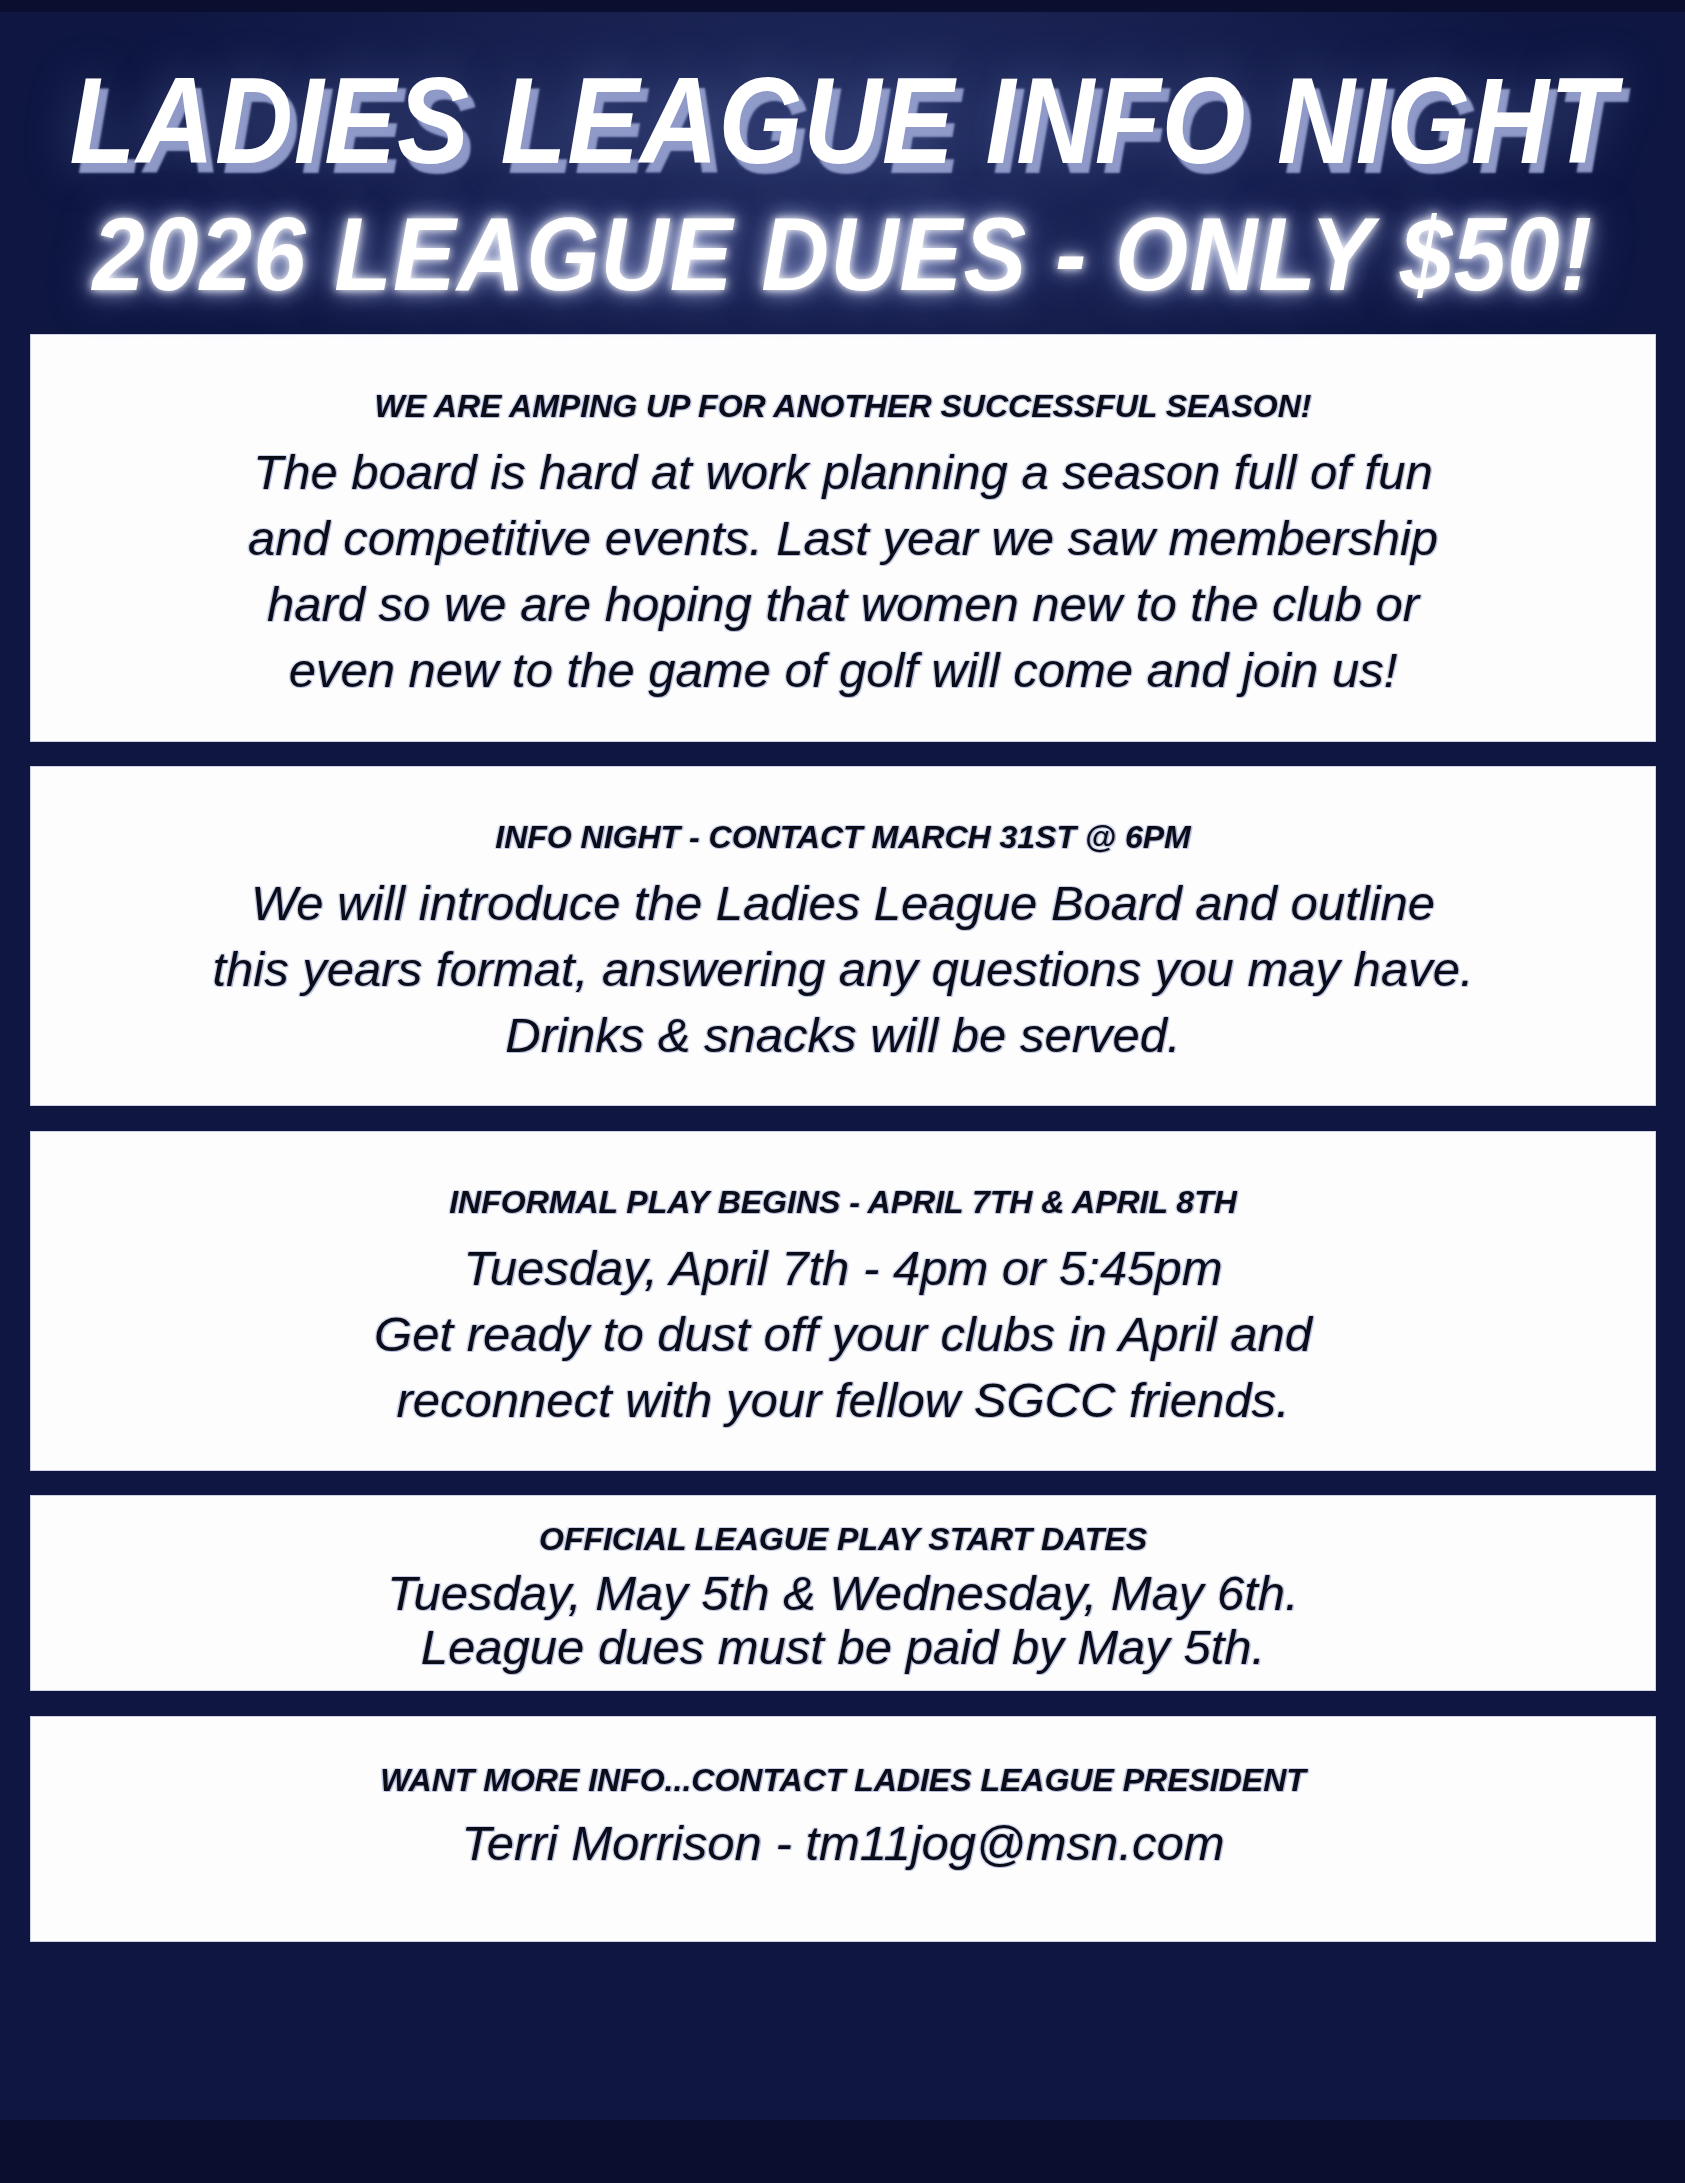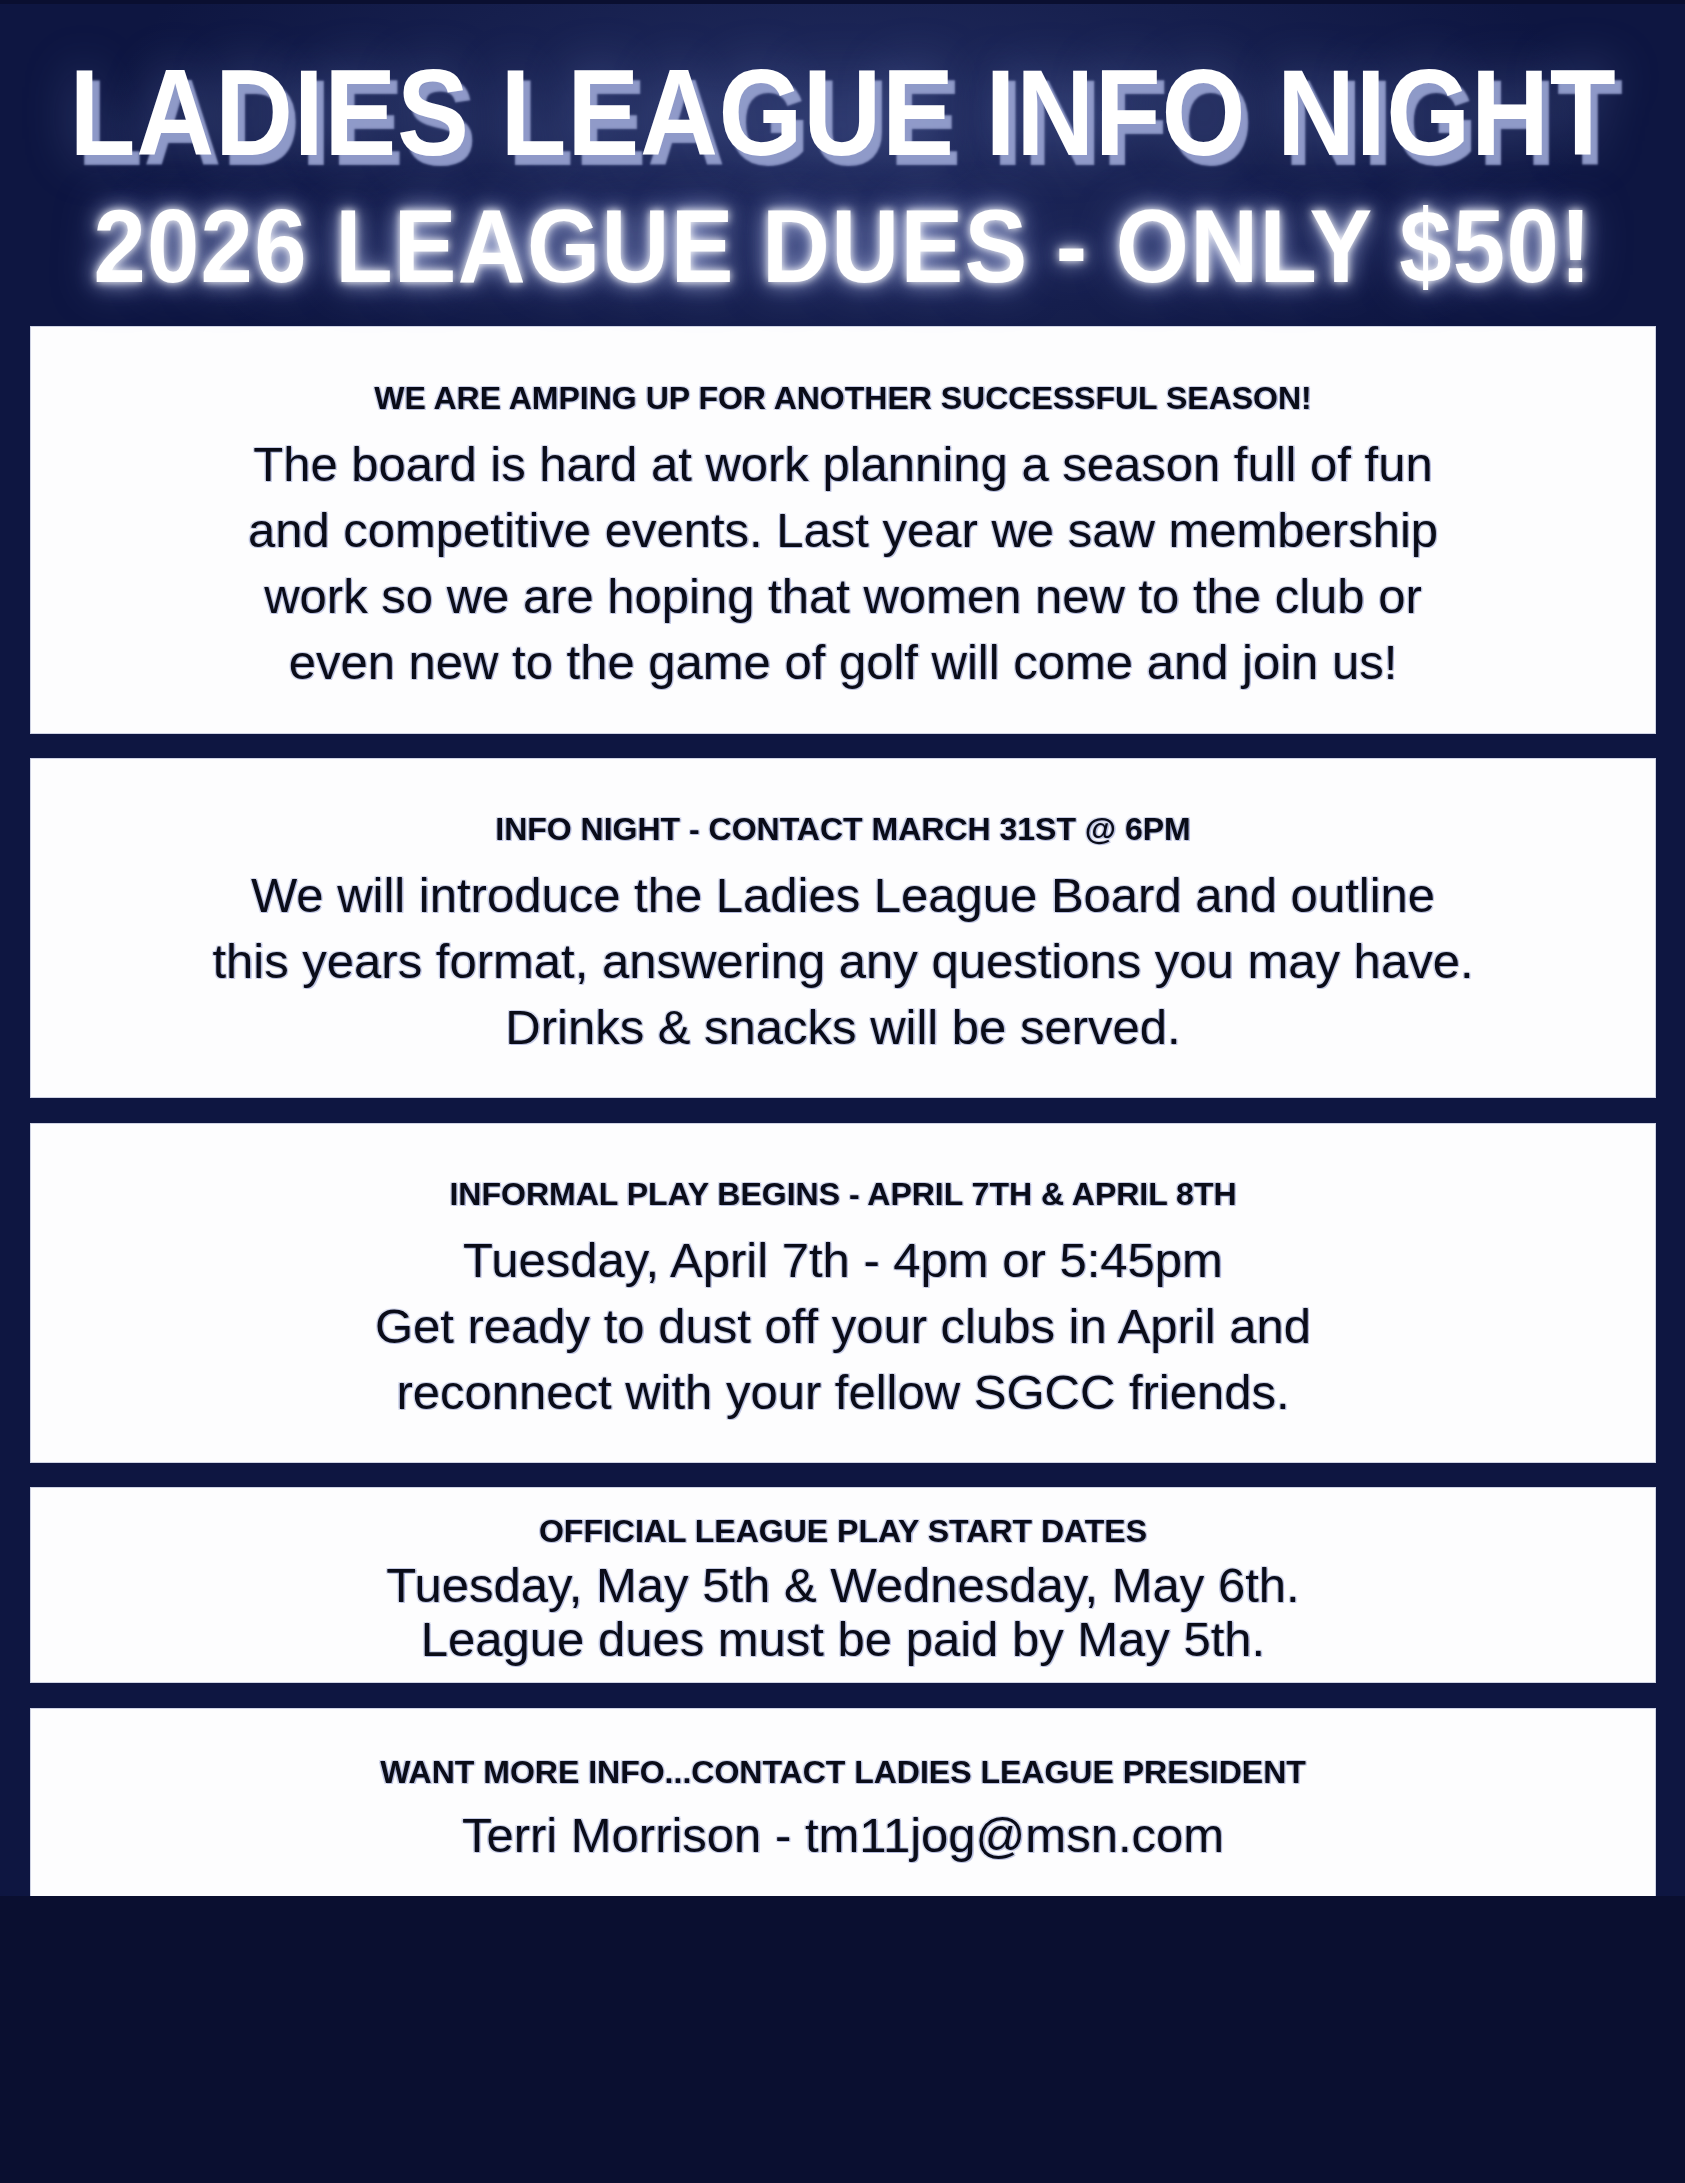--- a/index.html
+++ b/index.html
@@ -1,24 +1,25 @@
 <!DOCTYPE html>
 <html style="font-size:10.6px"><head>
 <meta charset="utf-8">
 <style>
   html,body { margin:0; padding:0; background:#0a0f30; }
   .page {
     position:relative;
-    width:1686px; height:1892px;
-    margin:4px auto;
+    width:1686px; height:2108px;
+    margin:12px auto;
     background:
       radial-gradient(ellipse 1058px 463px at 50% 132px, rgba(70,85,150,0.35), rgba(70,85,150,0) 70%),
       #0e1641;
     overflow:hidden;
     font-family:"Liberation Sans", sans-serif;
+    font-style:italic;
   }
   
   .hero { padding-top:30px; text-align:center; }
   .t-wrap { display:block; }
   .t1-wrap { height:157px; line-height:157px; }
   .t2-wrap { height:173px; line-height:173px; }
   .t3-wrap { height:106px; line-height:106px; margin-top:2.6px; }
   .t1, .t2, .t3 {
     display:inline-block;
     color:#ffffff;
@@ -82,21 +83,21 @@
     </div>
     <div class="t-wrap t3-wrap">
       <span class="t3">2026 LEAGUE DUES - ONLY $50!</span>
     </div>
   </div>
 
   <section class="box box1">
     <div class="h">WE ARE AMPING UP FOR ANOTHER SUCCESSFUL SEASON!</div>
     <div class="l">The board is hard at work planning a season full of fun</div>
     <div class="l">and competitive events. Last year we saw membership</div>
-    <div class="l">work so we are hoping that women new to the club or</div>
+    <div class="l">hard so we are hoping that women new to the club or</div>
     <div class="l">even new to the game of golf will come and join us!</div>
   </section>
 
   <section class="box box2">
     <div class="h">INFO NIGHT - CONTACT MARCH 31ST @ 6PM</div>
     <div class="l">We will introduce the Ladies League Board and outline</div>
     <div class="l">this years format, answering any questions you may have.</div>
     <div class="l">Drinks &amp; snacks will be served.</div>
   </section>
 

